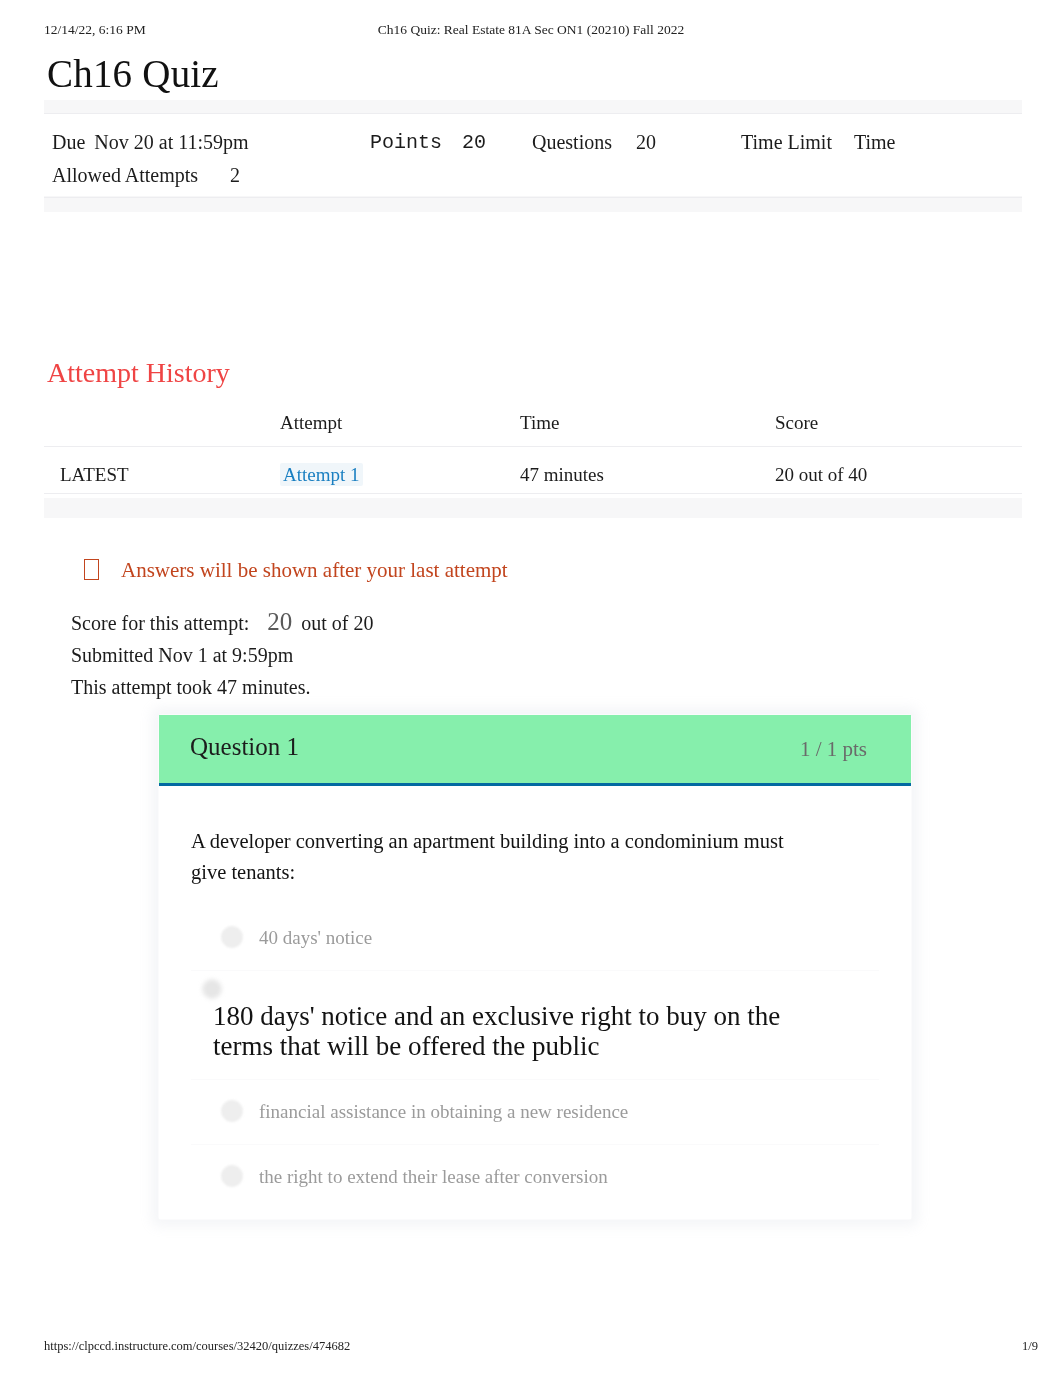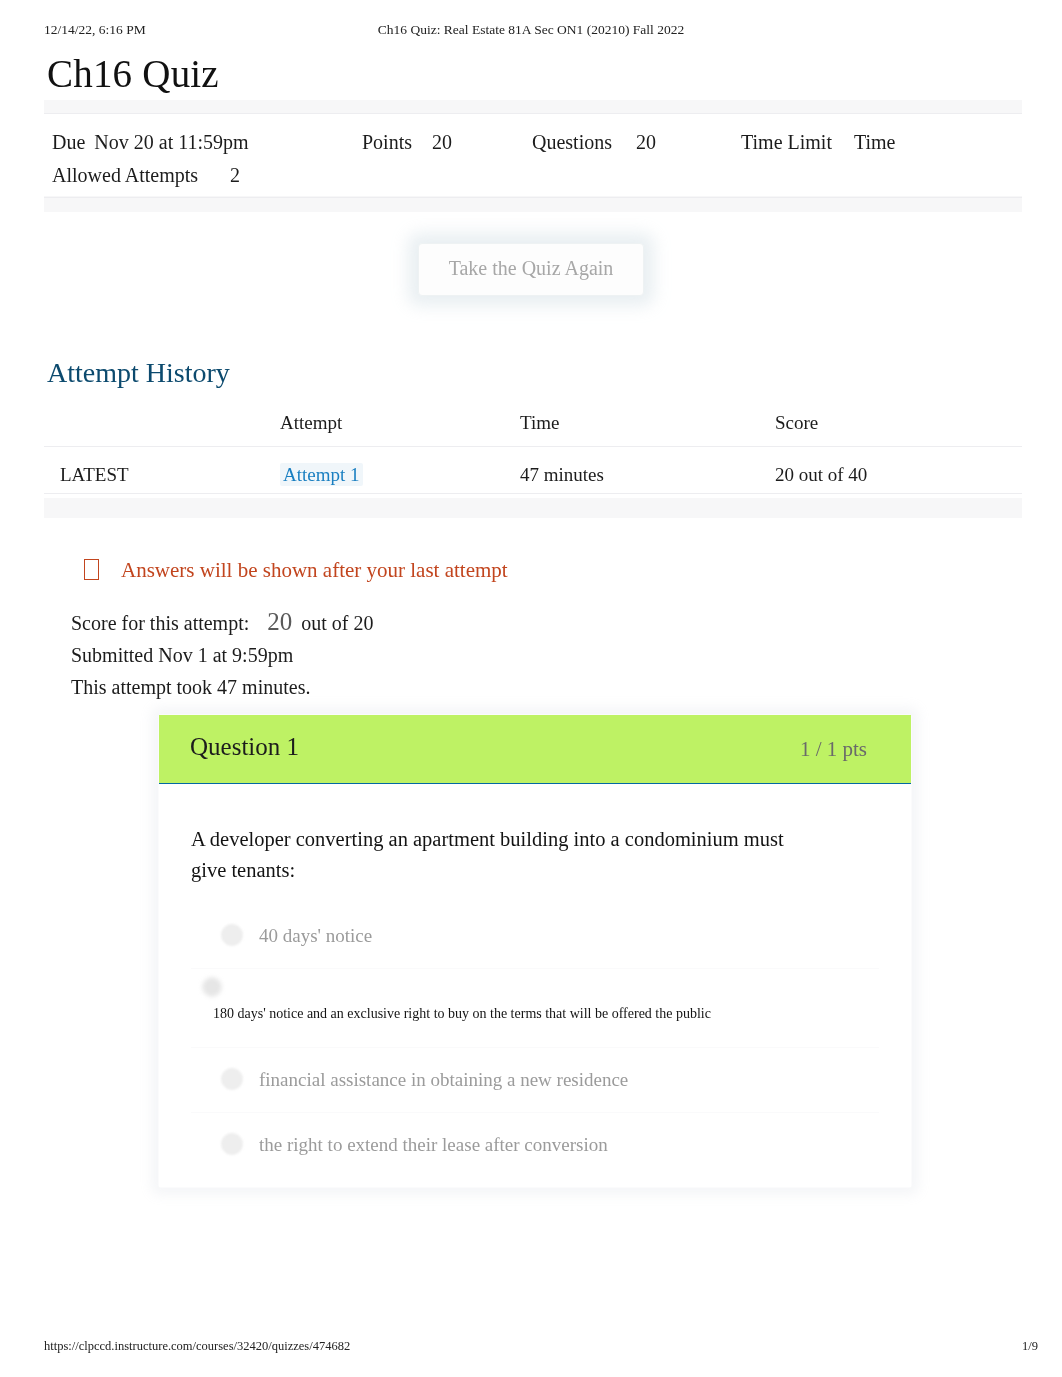--- a/index.html
+++ b/index.html
@@ -115,21 +115,21 @@
     width: 960px;
     font-size: 20px;
     line-height: 33px;
     color: #1c1c1c;
   }
   .qd-line { position: relative; height: 33px; white-space: nowrap; }
   .qd-item { position: absolute; top: 0; white-space: nowrap; }
   .qd-lab { color: #1c1c1c; }
   .qd-val { color: #1c1c1c; }
   .qd-due      { left: 0px; }
-  .qd-points   { left: 310px; }
+  .qd-points   { left: 318px; font-family: Liberation Mono, monospace; }
   .qd-points .qd-val { margin-left: 20px; }
   .qd-quest    { left: 480px; }
   .qd-quest .qd-val { margin-left: 24px; }
   .qd-limit    { left: 689px; }
   .qd-limit .qd-val { margin-left: 22px; }
   .qd-attempts { left: 0px; }
   .qd-attempts .qd-val { margin-left: 32px; }
   .qd-due .qd-val { margin-left: 9px; }
 
   
@@ -155,21 +155,21 @@
     white-space: nowrap;
   }
 
   
   .attempt-history-title {
     position: absolute;
     left: 47px;
     top: 357px;
     font-size: 28px;
     font-weight: normal;
-    color: #0c4a6e;
+    color: #ef4444;
     margin: 0;
   }
   .history-table {
     position: absolute;
     left: 44px;
     top: 412px;
     width: 978px;
     border-collapse: collapse;
     font-size: 19px;
     color: #1c1c1c;
@@ -241,22 +241,22 @@
     top: 714px;
     width: 752px;
     background: #ffffff;
     border: 1px solid #fbfbfc;
     border-radius: 3px;
     box-shadow: 0 0 12px 7px rgba(244,245,247,.9);
   }
   .q-header {
     position: relative;
     height: 68px;
-    border-bottom: 1px solid #0369a1;
-    background: #bef264;
+    border-bottom: 3px solid #0369a1;
+    background: #86efac;
   }
   .q-header .q-name {
     position: absolute;
     left: 31px;
     top: 18px;
     font-size: 25px;
     color: #1c1c1c;
   }
   .q-header .q-pts {
     position: absolute;
@@ -310,21 +310,21 @@
   .answer.selected .radio {
     left: 11px;
     top: 8px;
     width: 18px;
     height: 18px;
     background: #e6e6e6;
     filter: blur(2.2px);
   }
   .answer.selected .atext {
     color: #131313;
-    font-size: 14px;
+    font-size: 27px;
     line-height: 30px;
     filter: none;
     display: block;
     max-width: 580px;
   }
 </style>
 </head>
 <body>
 
 <div class="sheet">
@@ -357,23 +357,20 @@
     <div class="qd-line">
       <span class="qd-item qd-attempts">
         <span class="qd-lab">Allowed Attempts</span><span class="qd-val">2</span>
       </span>
     </div>
   </div>
 
   <div class="band b2"></div>
   <div class="band-line l2"></div>
 
-  <div class="retake-wrap">
-    <span class="retake-btn">Take the Quiz Again</span>
-  </div>
 
   <h2 class="attempt-history-title">Attempt History</h2>
 
   <table class="history-table">
     <thead>
       <tr>
         <th class="col-kept"></th>
         <th class="col-attempt">Attempt</th>
         <th class="col-time">Time</th>
         <th class="col-score">Score</th>

